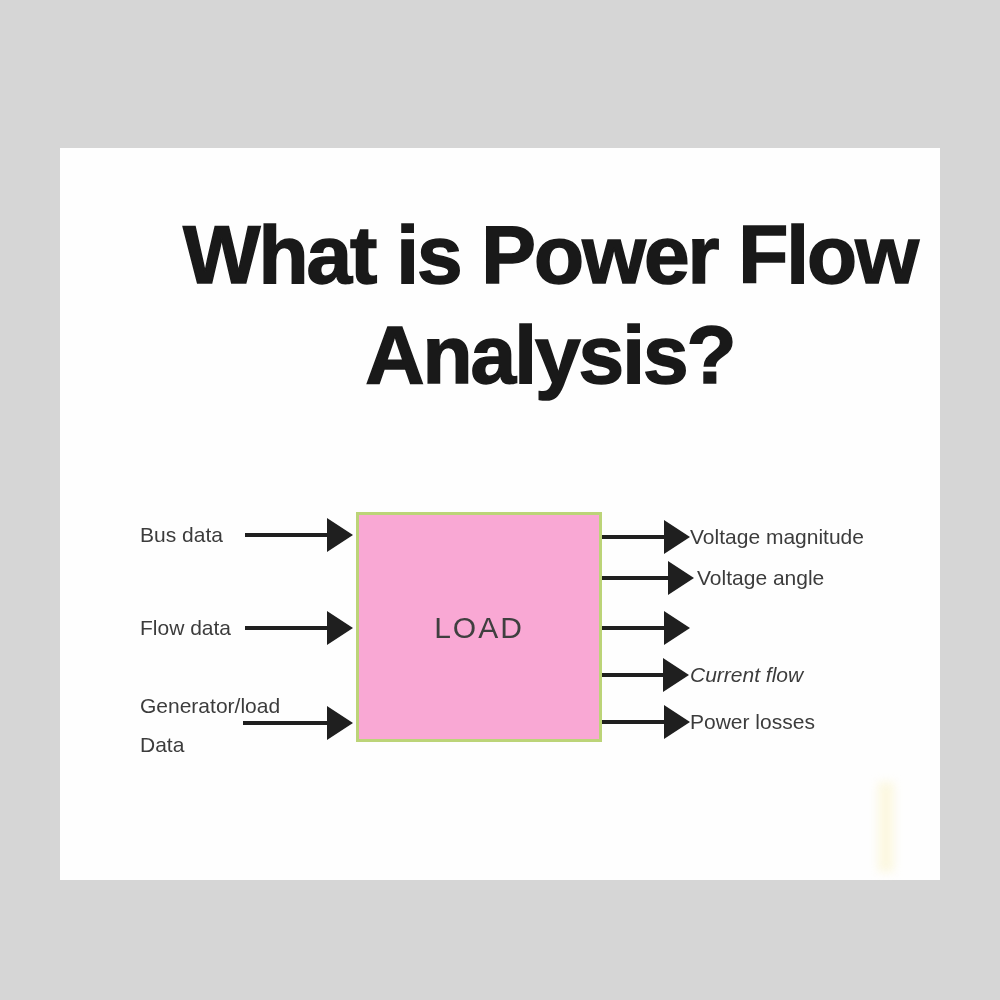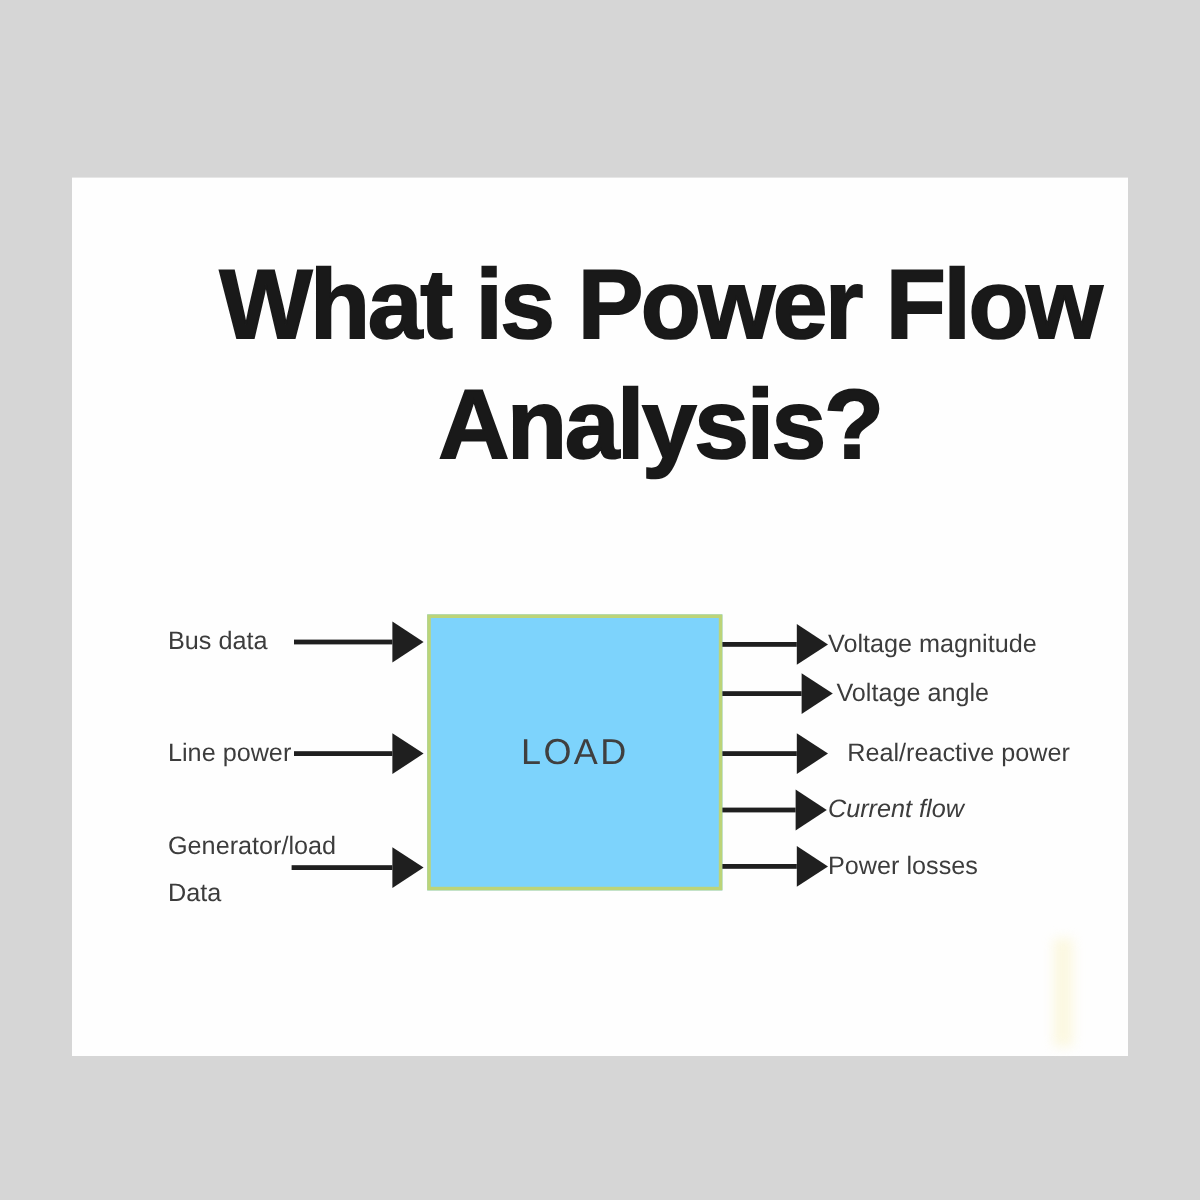--- a/index.html
+++ b/index.html
@@ -39,21 +39,21 @@
     font-weight: bold;
     font-size: 82px;
     letter-spacing: -2px;
     line-height: 100px;
     -webkit-text-stroke: 1.5px var(--title);
   }
   .loadflow-box {
     position: absolute;
     left: 356px; top: 512px;
     width: 246px; height: 230px;
-    background: #7dd3fc;
+    background: #f9a8d4;
     border: 3px solid var(--box-border);
     display: flex;
     flex-direction: column;
     align-items: center;
     justify-content: center;
   }
   .boxline {
     font-size: 30px;
     letter-spacing: 2px;
     line-height: 55px;
@@ -100,40 +100,39 @@
   </div>
 
   <div class="loadflow-box">
     <div class="boxline">LOAD</div>
   </div>
 
   <div class="diagram-label" style="left:140px; top:522px;">Bus data</div>
   <div class="h-line" style="left:245px; top:533px; width:82px;"></div>
   <div class="tri" style="left:327px; top:518px;"></div>
 
-  <div class="diagram-label" style="left:140px; top:615px;">Line power</div>
+  <div class="diagram-label" style="left:140px; top:615px;">Flow data</div>
   <div class="h-line" style="left:245px; top:626px; width:82px;"></div>
   <div class="tri" style="left:327px; top:611px;"></div>
 
   <div class="diagram-label" style="left:140px; top:693px;">Generator/load</div>
   <div class="diagram-label" style="left:140px; top:732px;">Data</div>
   <div class="h-line" style="left:243px; top:721px; width:84px;"></div>
   <div class="tri" style="left:327px; top:706px;"></div>
 
   <div class="h-line" style="left:602px; top:535px; width:62px;"></div>
   <div class="tri" style="left:664px; top:520px;"></div>
   <div class="diagram-label" style="left:690px; top:524px;">Voltage magnitude</div>
 
   <div class="h-line" style="left:602px; top:576px; width:66px;"></div>
   <div class="tri" style="left:668px; top:561px;"></div>
   <div class="diagram-label" style="left:697px; top:565px;">Voltage angle</div>
 
   <div class="h-line" style="left:602px; top:626px; width:62px;"></div>
   <div class="tri" style="left:664px; top:611px;"></div>
-  <div class="diagram-label" style="left:706px; top:615px;">Real/reactive power</div>
 
   <div class="h-line" style="left:602px; top:673px; width:61px;"></div>
   <div class="tri" style="left:663px; top:658px;"></div>
   <div class="diagram-label" style="left:690px; top:662px;font-style:italic;">Current flow</div>
 
   <div class="h-line" style="left:602px; top:720px; width:62px;"></div>
   <div class="tri" style="left:664px; top:705px;"></div>
   <div class="diagram-label" style="left:690px; top:709px;">Power losses</div>
 
   <div class="watermark"></div>

